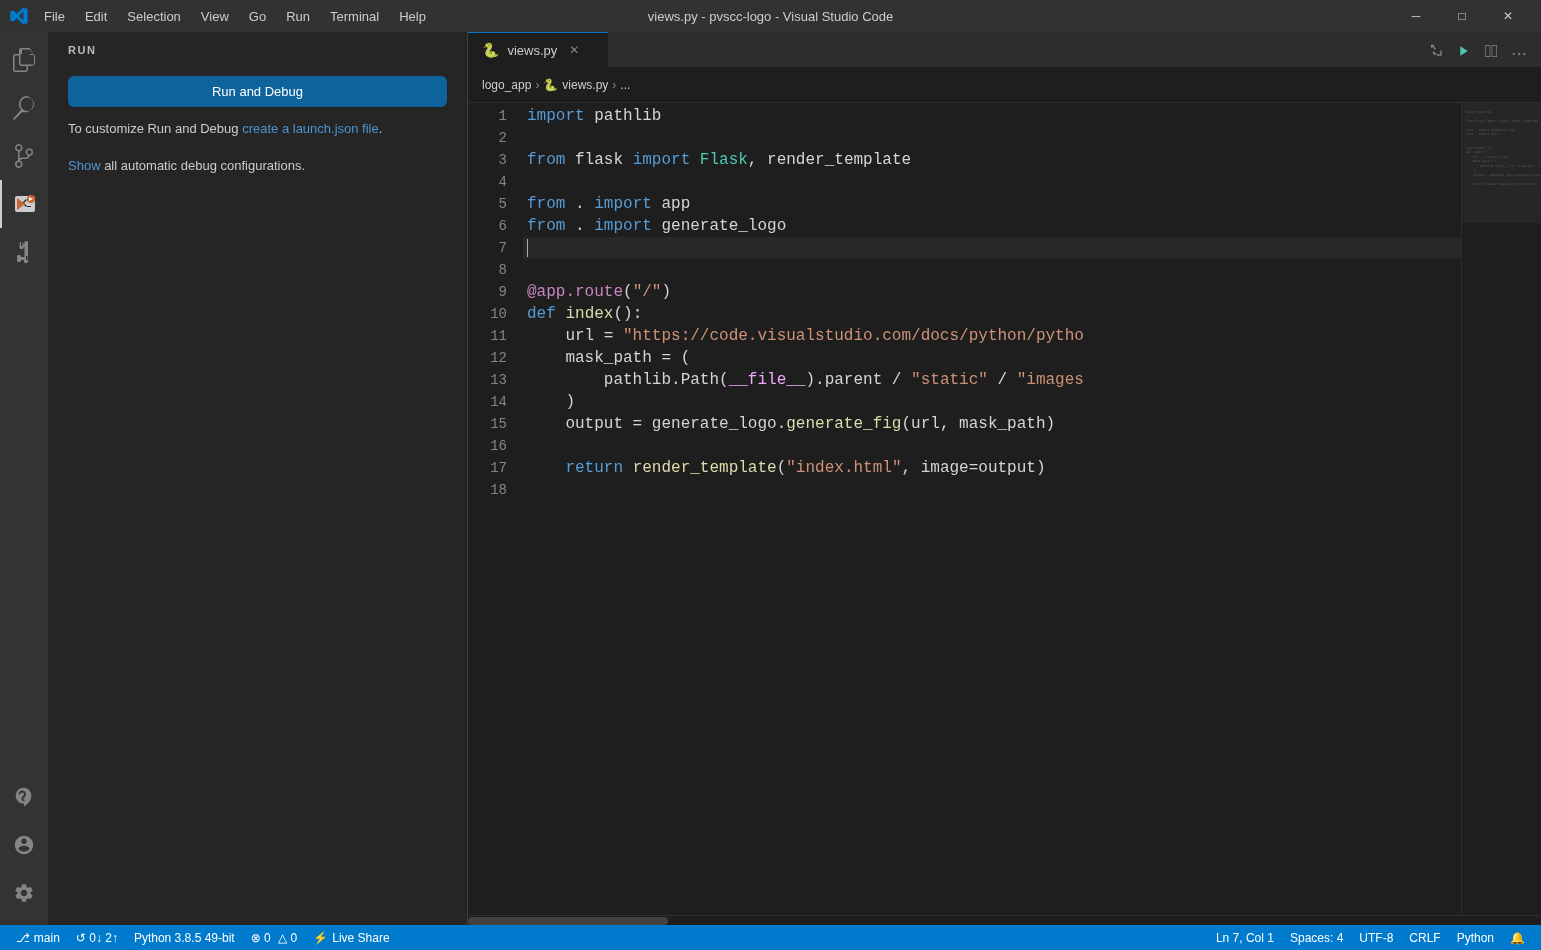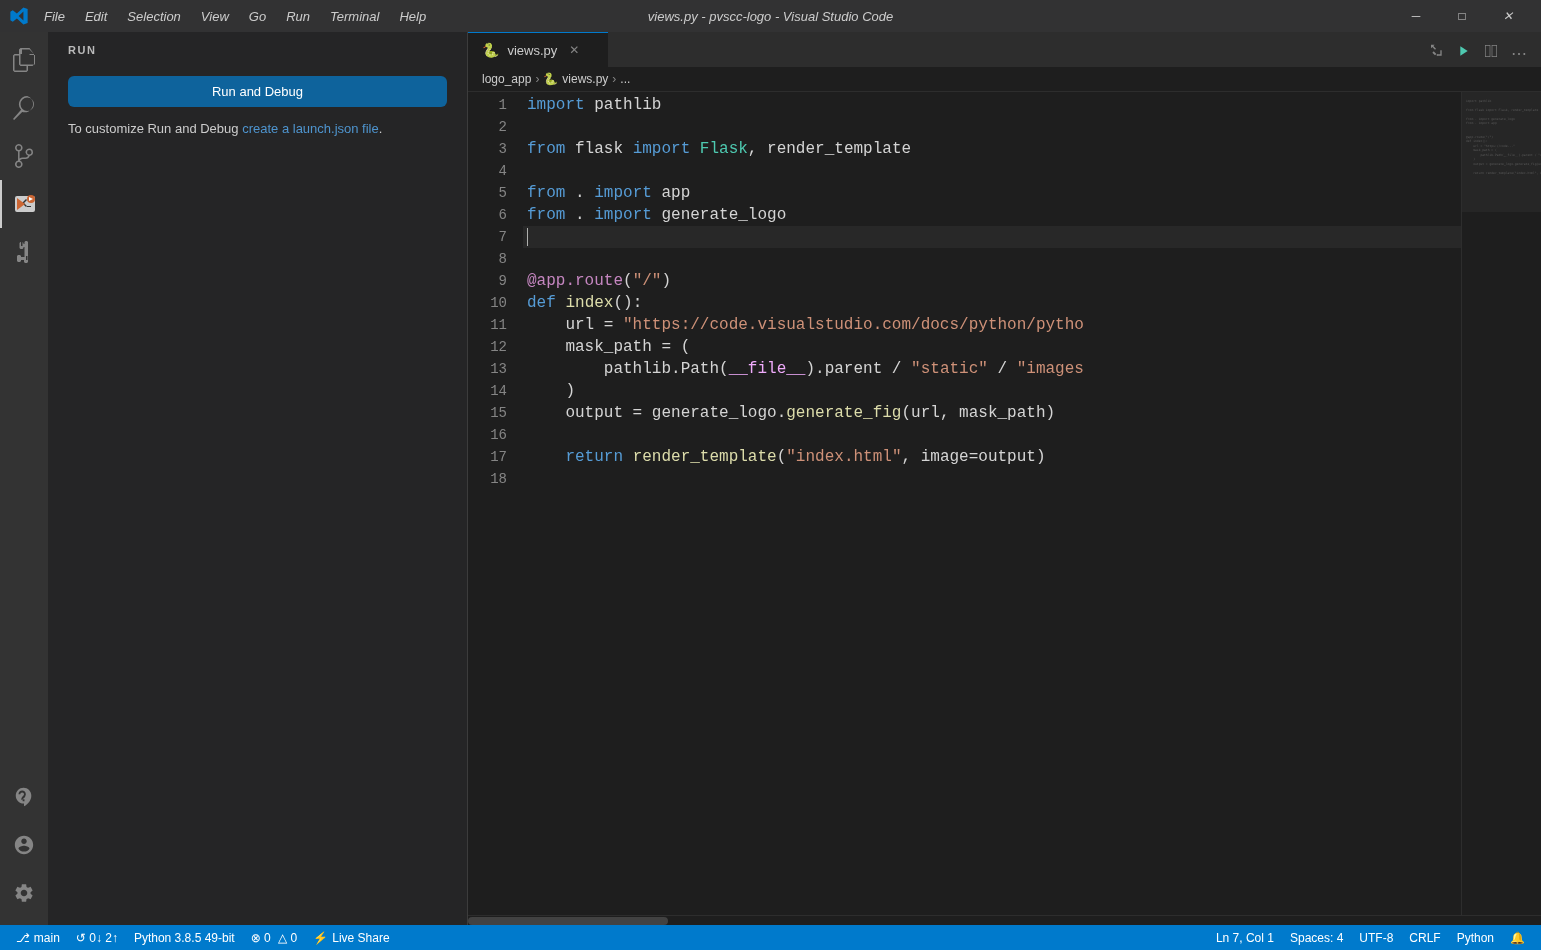--- a/index.html
+++ b/index.html
@@ -15,21 +15,20 @@
 
     
     #title-bar {
       height: 30px;
       background: #323233;
       display: flex;
       align-items: center;
       justify-content: space-between;
       padding: 16px 10px;
       flex-shrink: 0;
-      font-style: italic;
     }
     #title-bar-left {
       display: flex;
       align-items: center;
       gap: 8px;
     }
     #vscode-logo {
       width: 18px;
       height: 18px;
     }
@@ -195,21 +194,21 @@
     .tab-close {
       font-size: 12px;
       color: #858585;
       cursor: pointer;
       padding: 2px 4px;
       border-radius: 3px;
     }
 
     
     #breadcrumb {
-      height: 25px;
+      height: 36px;
       background: #1e1e1e;
       display: flex;
       align-items: center;
       padding: 0 14px;
       font-size: 12px;
       color: #cccccc;
       gap: 4px;
       border-bottom: 1px solid #2d2d2d;
       flex-shrink: 0;
     }
@@ -412,20 +411,23 @@
     </div>
   </div>
 
   <div id="sidebar">
     <div id="sidebar-header">
       <div id="sidebar-title">RUN</div>
     </div>
     <button id="run-debug-btn">Run and Debug</button>
     <div id="sidebar-desc">
       <span>To customize Run and Debug </span><a>create a launch.json file</a><span>.</span>
+    </div>
+    <div id="sidebar-show">
+      <a>Show</a><span> all automatic debug configurations.</span>
     </div>
   </div>
 
   <div id="editor-area" style="position: relative;">
 
     <div id="tabs-bar">
       <div class="tab">
         <span class="tab-icon">🐍</span>
         <span>views.py</span>
         <span class="tab-close">✕</span>

